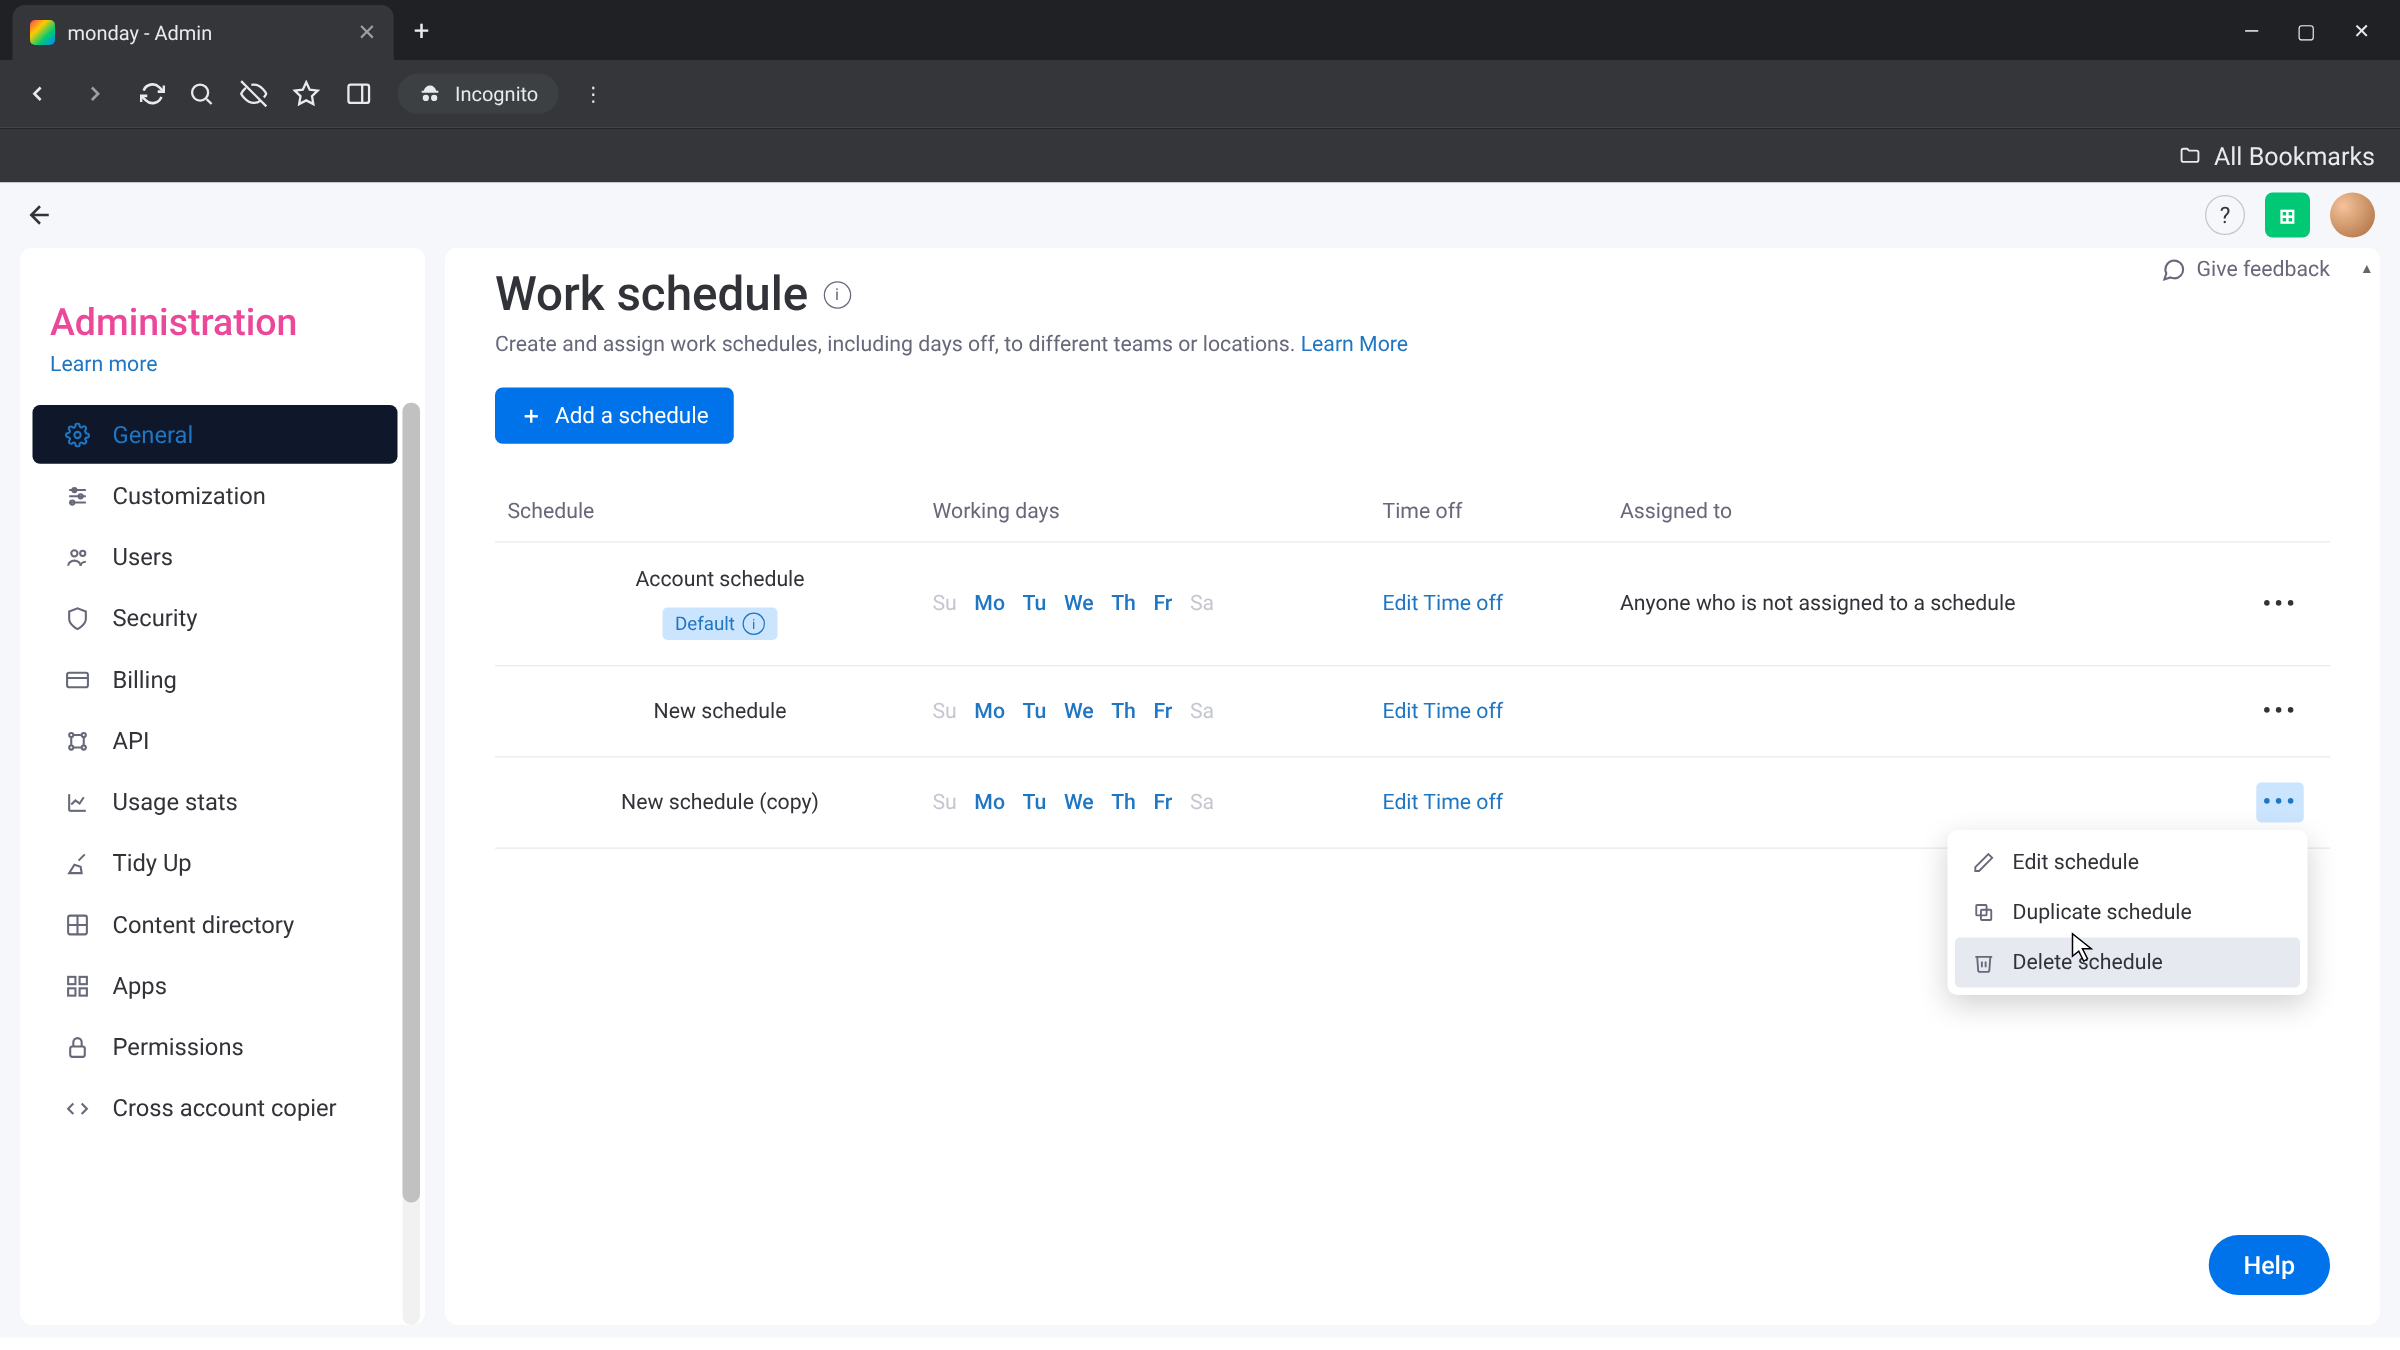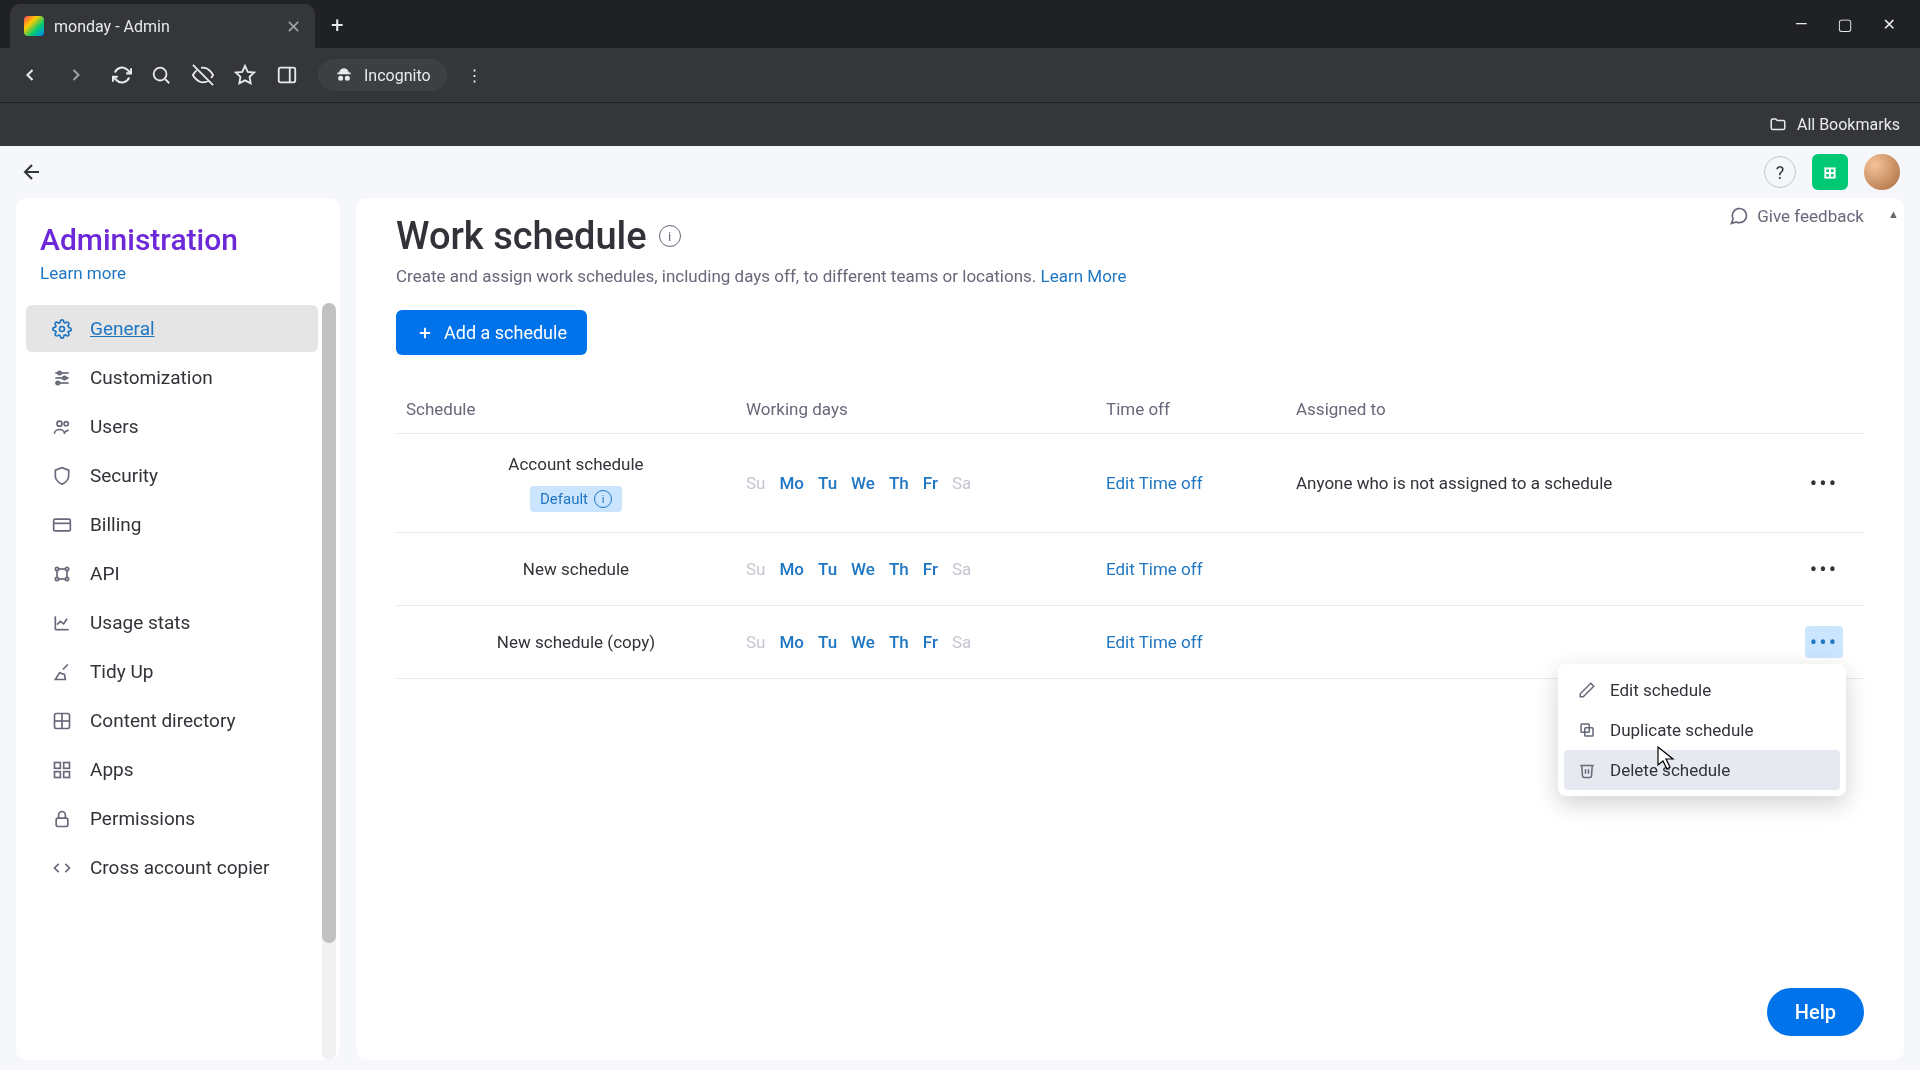--- a/index.html
+++ b/index.html
@@ -17,43 +17,43 @@
 
 .addr-bar { background: #35363a; height: 54px; display: flex; align-items: center; padding: 0 12px; gap: 10px; }
 .nav-btn { width: 36px; height: 36px; display: flex; align-items: center; justify-content: center; color: #9aa0a6; cursor: pointer; border-radius: 50%; }
 .nav-btn.enabled { color: #e8eaed; }
 .url-box { flex: 1; background: #202124; border-radius: 24px; height: 40px; display: flex; align-items: center; padding: 0 18px; gap: 14px; color: #e8eaed; font-size: 18px; }
 .url-box .site-icon { color: #9aa0a6; }
 .right-icons { display: flex; align-items: center; gap: 20px; color: #e8eaed; }
 .right-icons .ico { cursor: pointer; display:flex; align-items:center; }
 .incognito-chip { background: #3c4043; border-radius: 24px; padding: 6px 16px; display: flex; align-items: center; gap: 10px; font-size: 16px; }
 
-.bookmarks-bar { background: #35363a; height: 44px; border-top: 1px solid #202124; display: flex; align-items: center; justify-content: flex-end; padding: 0 20px; color: #e8eaed; font-size: 16px; gap: 10px; }
+.bookmarks-bar { background: #35363a; height: 44px; border-top: 1px solid #202124; display: flex; align-items: center; justify-content: flex-end; padding: 0 20px; color: #e8eaed; font-size: 20px; gap: 10px; }
 
 
 .app { height: calc(1080px - 58px - 54px - 44px); background: #f6f7fb; display: flex; flex-direction: column; }
 .app-header { height: 52px; display: flex; align-items: center; padding: 0 20px; gap: 16px; }
 .back-arrow { cursor: pointer; color: #323338; }
 .app-header .spacer { flex: 1; }
 .help-q { width: 32px; height: 32px; border: 1px solid #c5c7d0; border-radius: 50%; display: flex; align-items: center; justify-content: center; color: #323338; cursor: pointer; font-size: 18px; }
 .avatar { width: 36px; height: 36px; border-radius: 6px; }
 .avatar.green { background: #00c875; display:flex; align-items:center; justify-content:center; color:#fff; font-weight:600; }
 .avatar.photo { border-radius: 50%; background: radial-gradient(circle at 30% 30%, #f5c29a, #a86b3c); }
 
 .app-body { flex: 1; display: flex; overflow: hidden; }
 
 
 .sidebar { width: 324px; background: #fff; border-radius: 10px; margin: 0 0 10px 16px; padding: 24px 0 0 0; display:flex; flex-direction:column; }
-.sidebar h2 { font-size: 30px; font-weight: 500; color: #6d28d9; padding: 0 24px; }
+.sidebar h2 { font-size: 30px; font-weight: 500; color: #ec4899; padding: 0 24px; margin-top: 19px; }
 .sidebar .learn { color: #1f76c2; font-size: 17px; padding: 6px 24px 20px; cursor: pointer; }
 .nav-list { position: relative; flex:1; overflow:hidden; }
 .nav-scroll-track { position:absolute; right:4px; top:0; bottom:0; width:14px; background:#f1f1f1; border-radius:7px; }
 .nav-scroll-thumb { position:absolute; right:4px; top:0; width:14px; height:640px; background:#c1c1c1; border-radius:7px; }
 .nav-item { display: flex; align-items: center; gap: 16px; padding: 12px 24px; font-size: 19px; color: #323338; cursor: pointer; margin: 2px 22px 2px 10px; border-radius: 6px; }
-.nav-item.active { background: #e5e5e5; color: #1f76c2; text-decoration: underline; }
+.nav-item.active { background: #0f172a; color: #1f76c2; }
 .nav-item .ni-icon { width: 24px; display:flex; justify-content:center; color:#676879; }
 .nav-item.active .ni-icon { color: #1f76c2; }
 
 
 .main { flex: 1; background: #fff; border-radius: 10px; margin: 0 16px 10px 16px; padding: 16px 40px 0 40px; position: relative; overflow: hidden; }
 .feedback { position: absolute; top: 8px; right: 40px; color: #676879; font-size: 17px; display: flex; align-items: center; gap: 8px; cursor: pointer; }
 .page-title-row { display: flex; align-items: center; gap: 12px; }
 .page-title { font-size: 38px; font-weight: 500; color: #323338; }
 .info-circ { width: 22px; height: 22px; border: 1.5px solid #676879; border-radius: 50%; display: inline-flex; align-items: center; justify-content: center; font-size: 13px; color: #676879; cursor: pointer; }
 .subtitle { color: #676879; font-size: 17px; margin-top: 8px; }

